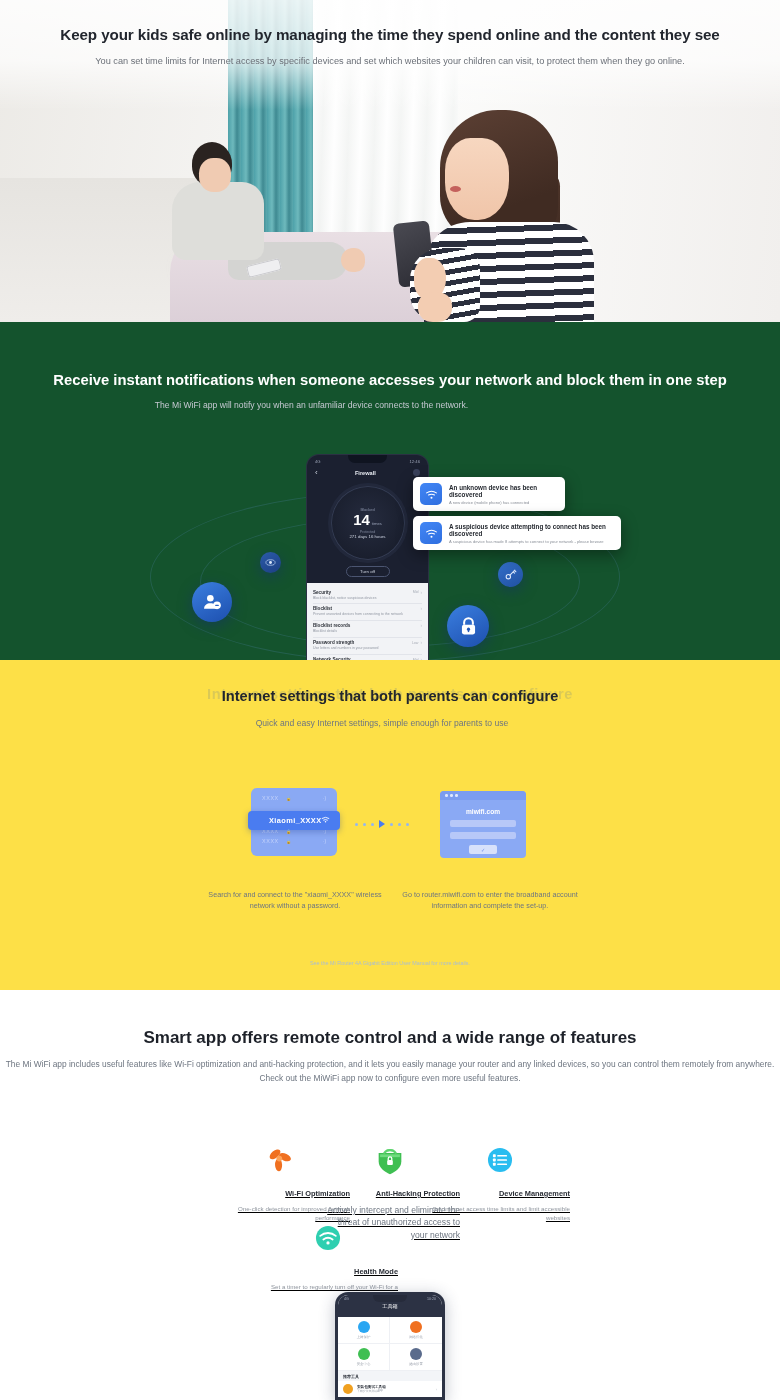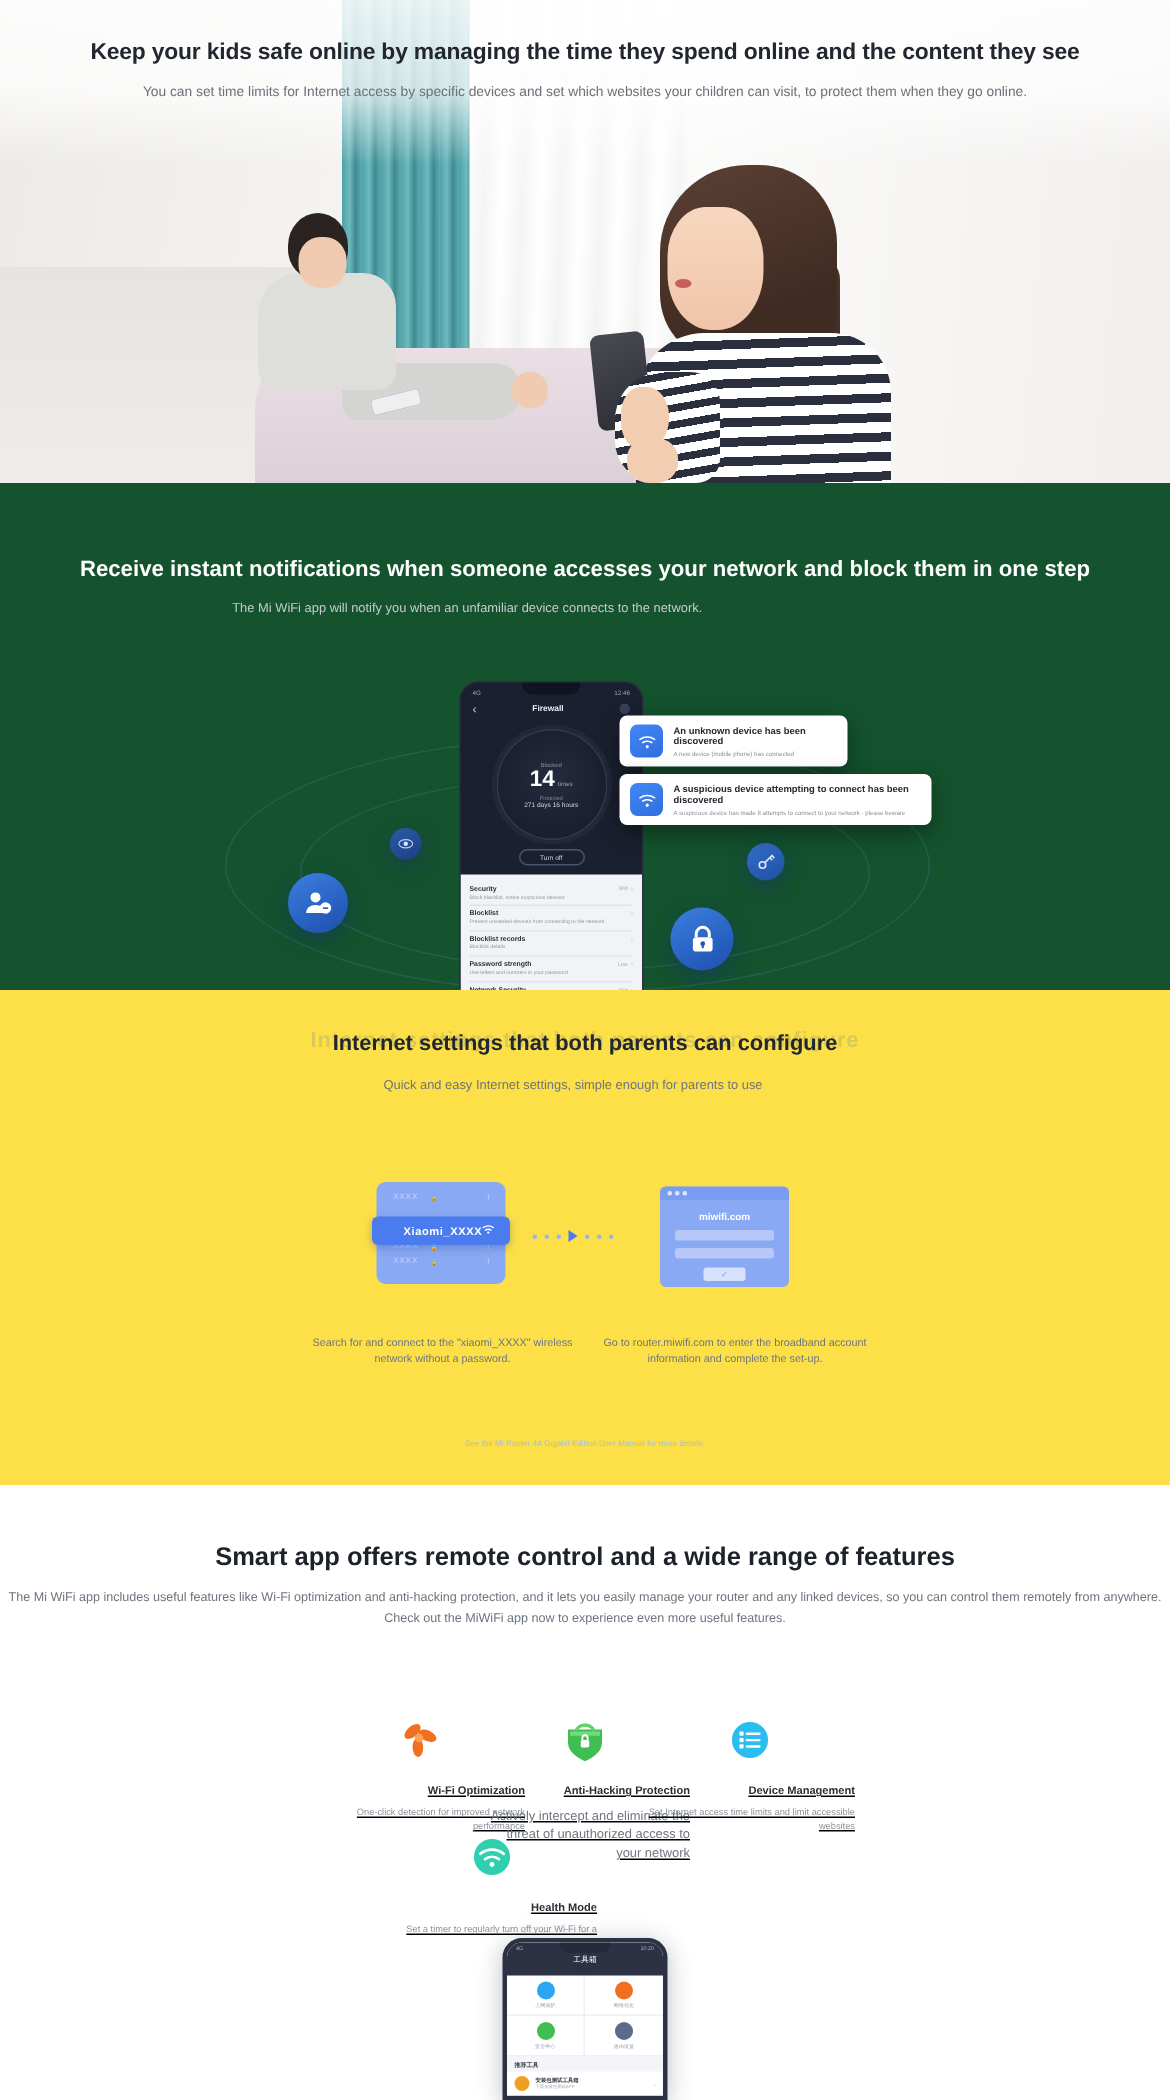--- a/index.html
+++ b/index.html
@@ -450,21 +450,21 @@
     <div class="br-field"></div>
     <div class="br-go">✓</div>
   </div>
 
   <p class="cap cap-1">Search for and connect to the "xiaomi_XXXX" wireless network without a password.</p>
   <p class="cap cap-2">Go to router.miwifi.com to enter the broadband account information and complete the set-up.</p>
   <p class="foot-note">See the Mi Router 4A Gigabit Edition User Manual for more details.</p>
 
   <section class="sec-app">
     <h2 class="app-title">Smart app offers remote control and a wide range of features</h2>
-    <p class="app-sub">The Mi WiFi app includes useful features like Wi-Fi optimization and anti-hacking protection, and it lets you easily manage your router and any linked devices, so you can control them remotely from anywhere. Check out the MiWiFi app now to experience even more useful features.</p>
+    <p class="app-sub">The Mi WiFi app includes useful features like Wi-Fi optimization and anti-hacking protection, and it lets you easily manage your router and any linked devices, so you can control them remotely from anywhere. Check out the MiWiFi app now to configure even more useful features.</p>
   </section>
 
   <div class="feat f1">
     <div class="feat-ico">
       <svg width="34" height="34" viewBox="0 0 48 48">
         <g fill="#f07020">
           <ellipse cx="17" cy="16" rx="9" ry="5" transform="rotate(-40 17 16)"></ellipse>
           <ellipse cx="31" cy="20" rx="9" ry="5" transform="rotate(25 31 20)"></ellipse>
           <ellipse cx="22" cy="31" rx="9" ry="5" transform="rotate(88 22 31)"></ellipse>
         </g>

